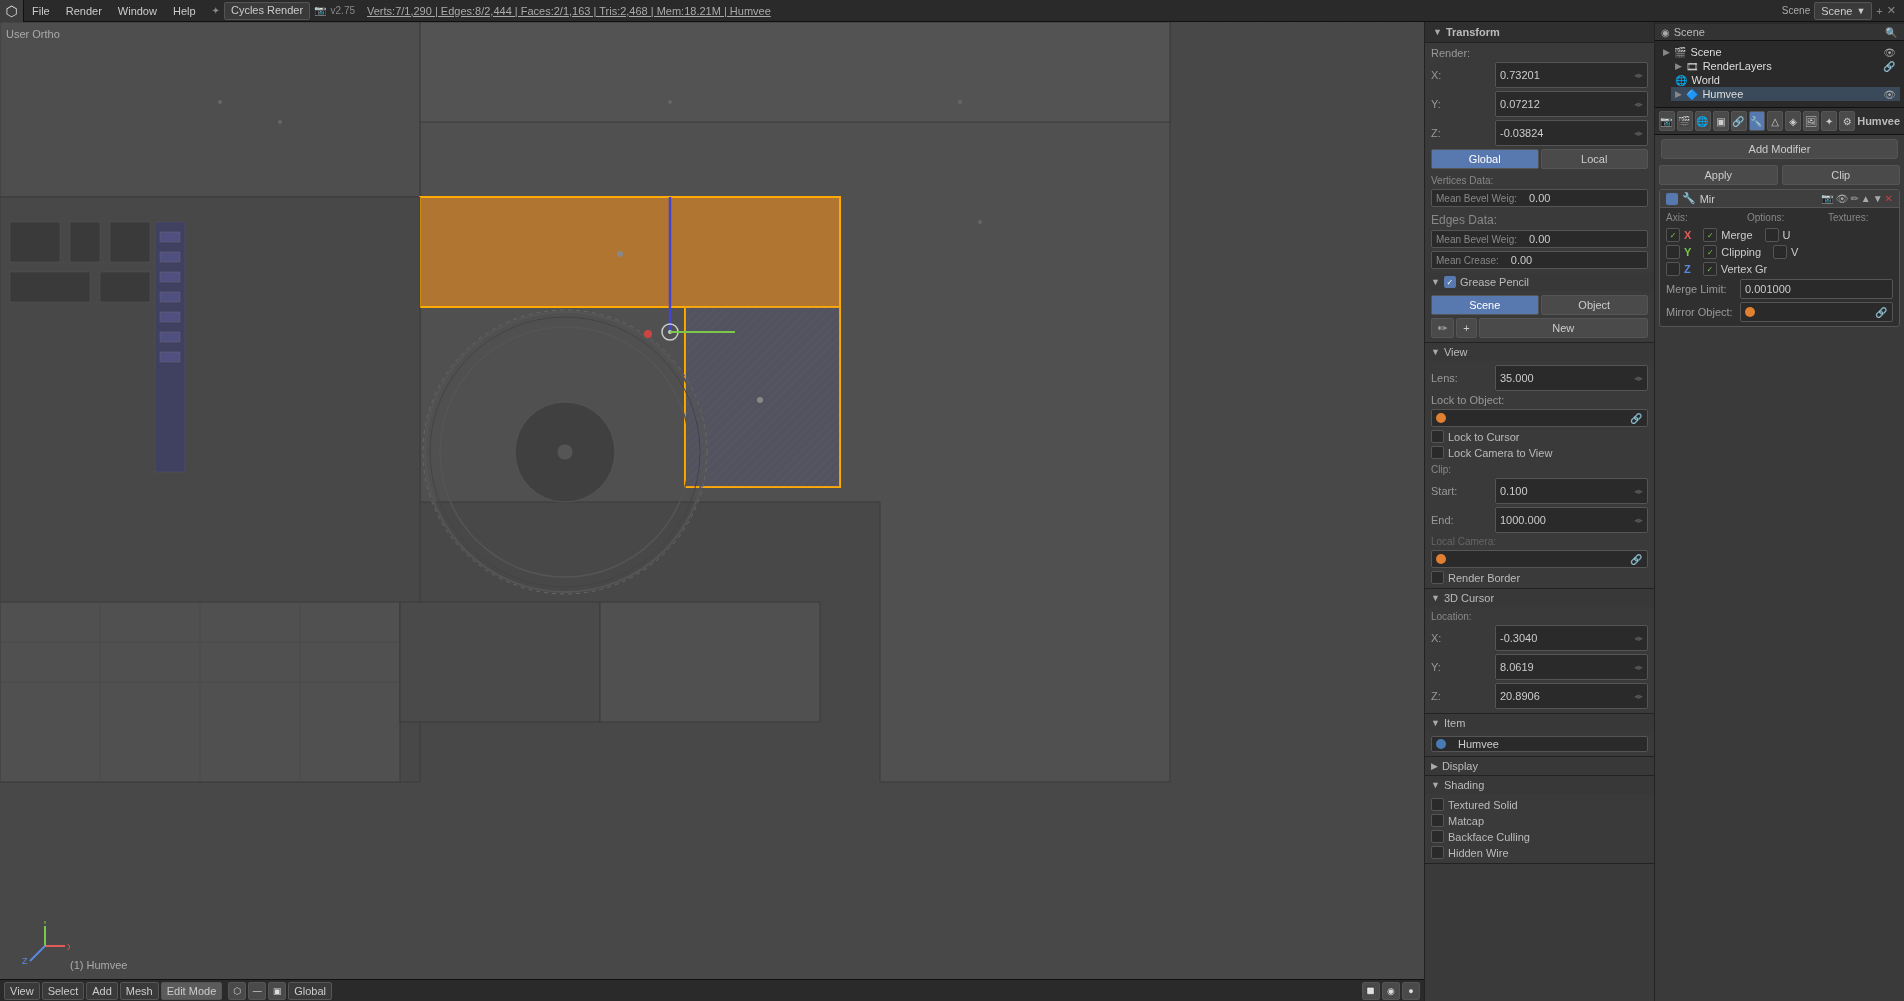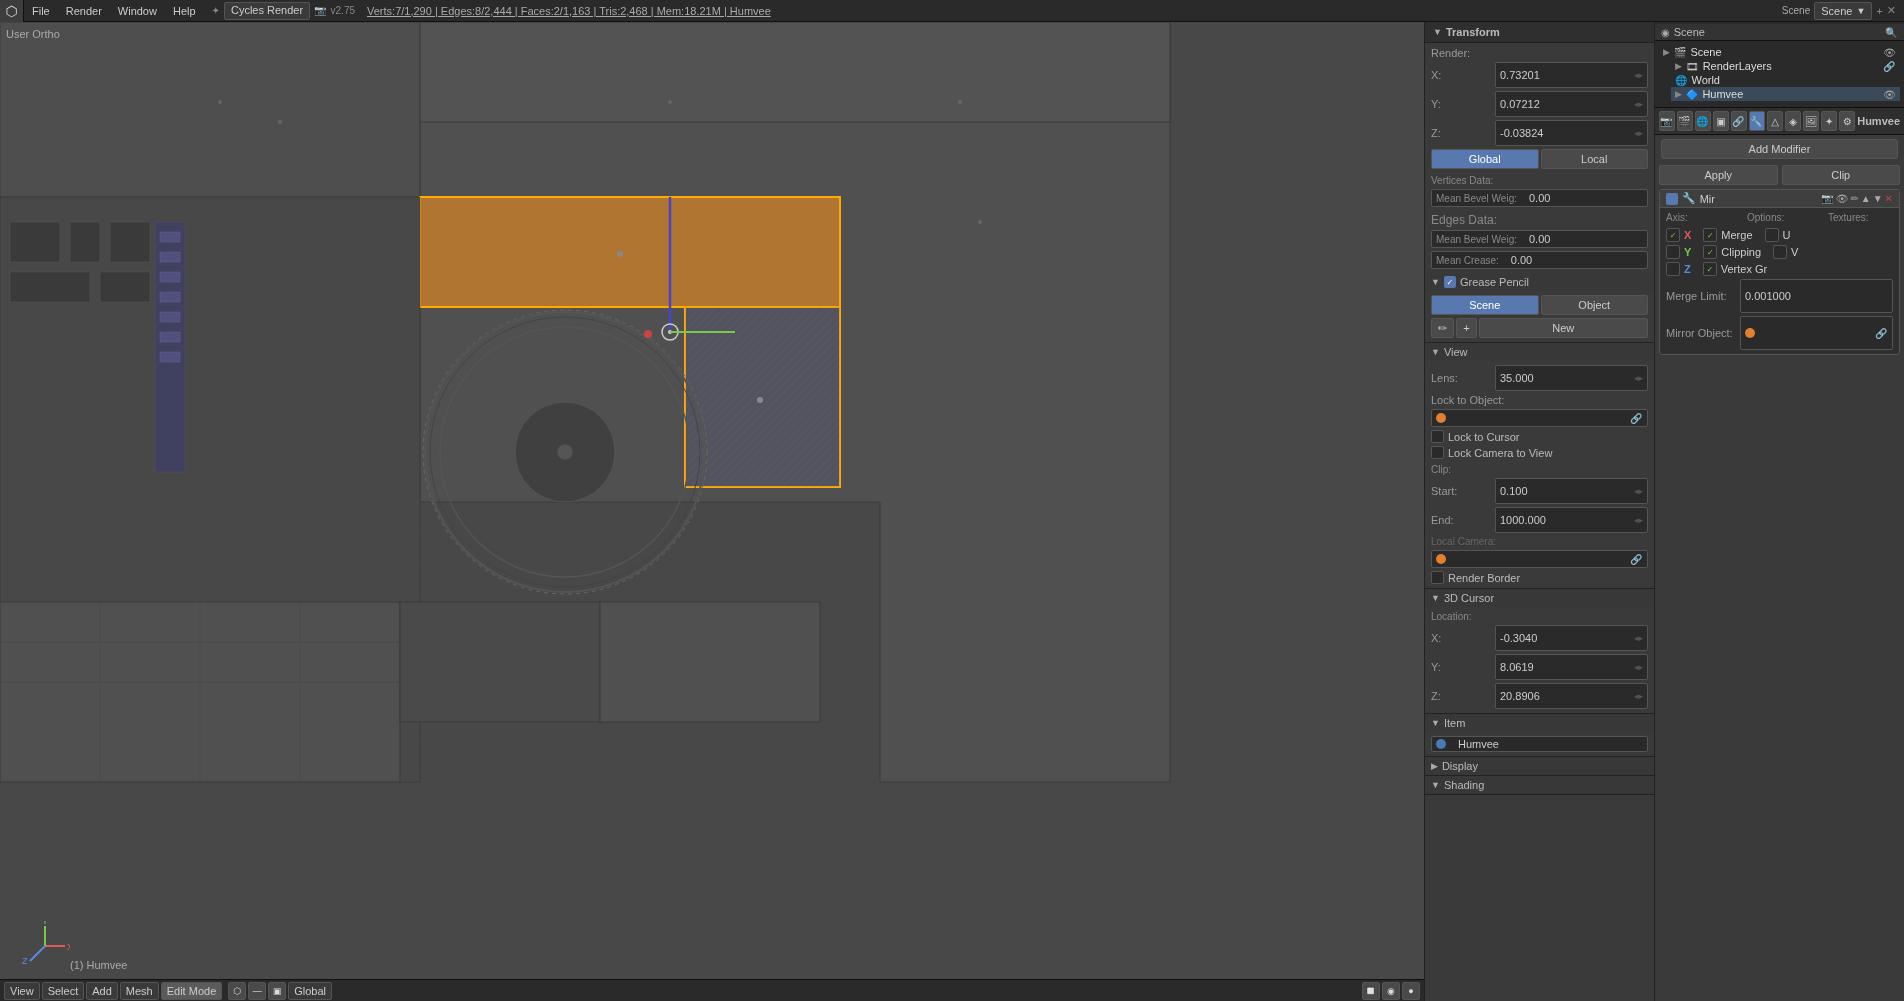--- a/index.html
+++ b/index.html
@@ -361,21 +361,21 @@
       flex-shrink: 0;
     }
     .mod-field-value {
       flex: 1;
       background: #2a2a2a;
       border: 1px solid #555;
       border-radius: 2px;
       padding: 1px 4px;
       color: #ccc;
       font-size: 11px;
-      height: 34px;
+      height: 20px;
       display: flex;
       align-items: center;
     }
 
     .apply-copy-row {
       display: flex;
       gap: 4px;
       margin: 2px 4px;
     }
     .apply-btn {
@@ -739,20 +739,38 @@
           <span class="panel-triangle">▶</span>
           <span>Display</span>
         </div>
       </div>
 
       <div class="section">
         <div class="section-header">
           <span class="panel-triangle">▼</span>
           <span>Shading</span>
         </div>
+        <div class="section-content">
+          <div class="checkbox-row">
+            <div class="checkbox-box"></div>
+            <span class="checkbox-label">Textured Solid</span>
+          </div>
+          <div class="checkbox-row">
+            <div class="checkbox-box"></div>
+            <span class="checkbox-label">Matcap</span>
+          </div>
+          <div class="checkbox-row">
+            <div class="checkbox-box"></div>
+            <span class="checkbox-label">Backface Culling</span>
+          </div>
+          <div class="checkbox-row">
+            <div class="checkbox-box"></div>
+            <span class="checkbox-label">Hidden Wire</span>
+          </div>
+        </div>
       </div>
     </div>
 
     <div class="modifier-panel">
 
       <div style="background:#2a2a2a;border-bottom:1px solid #111;padding:2px 0;">
         <div style="display:flex;align-items:center;gap:4px;padding:2px 6px;background:#333;border-bottom:1px solid #111;">
           <span style="color:#aaa;font-size:10px;">◉</span>
           <span style="color:#bbb;font-size:11px;">Scene</span>
           <span style="margin-left:auto;color:#888;font-size:10px;">🔍</span>

